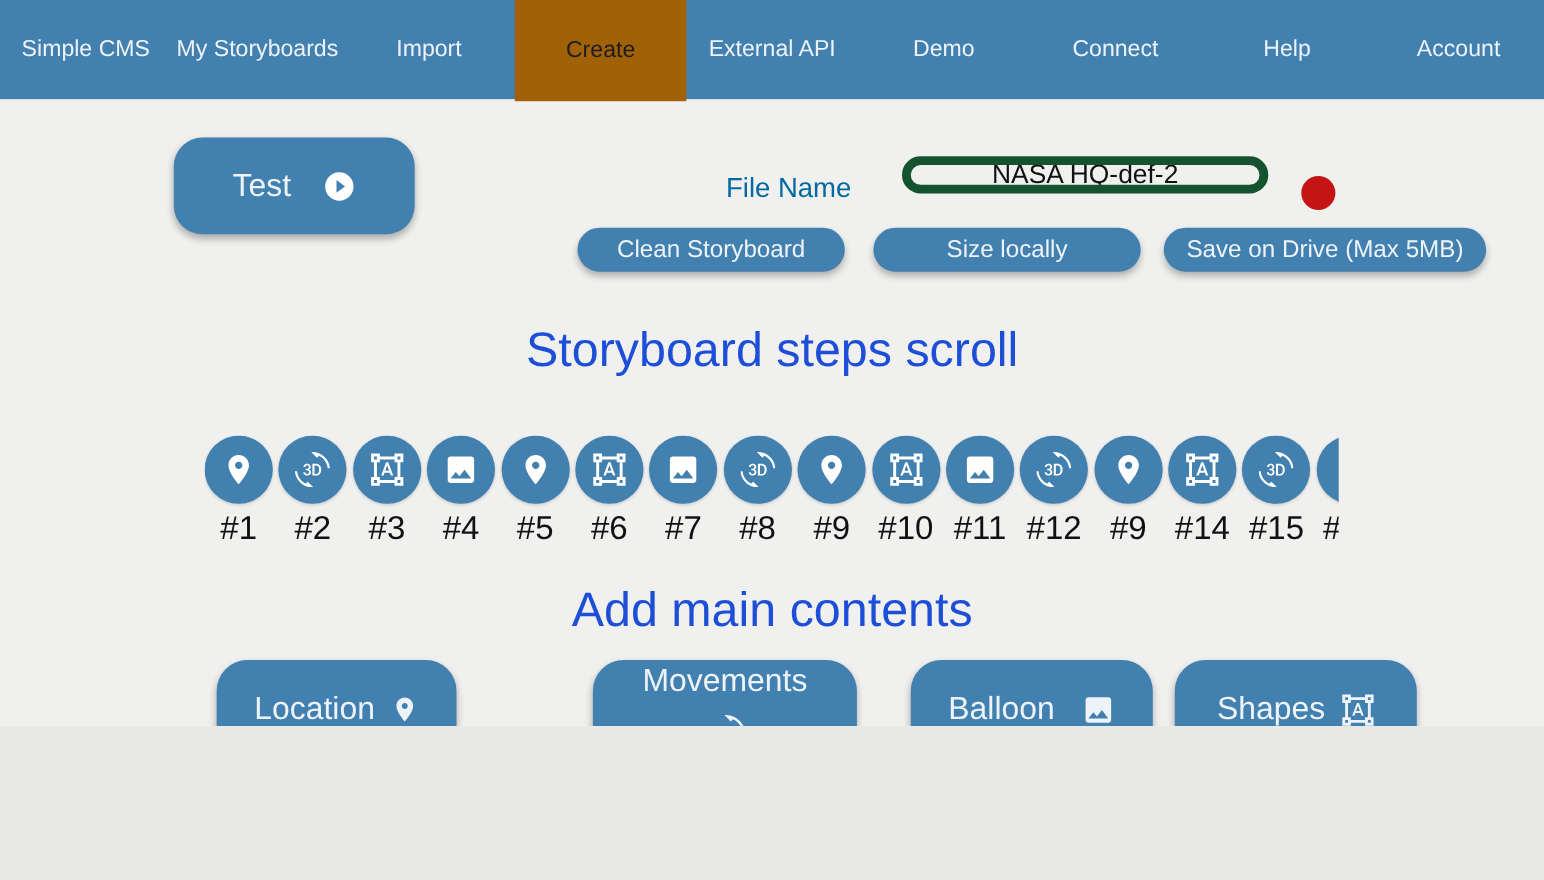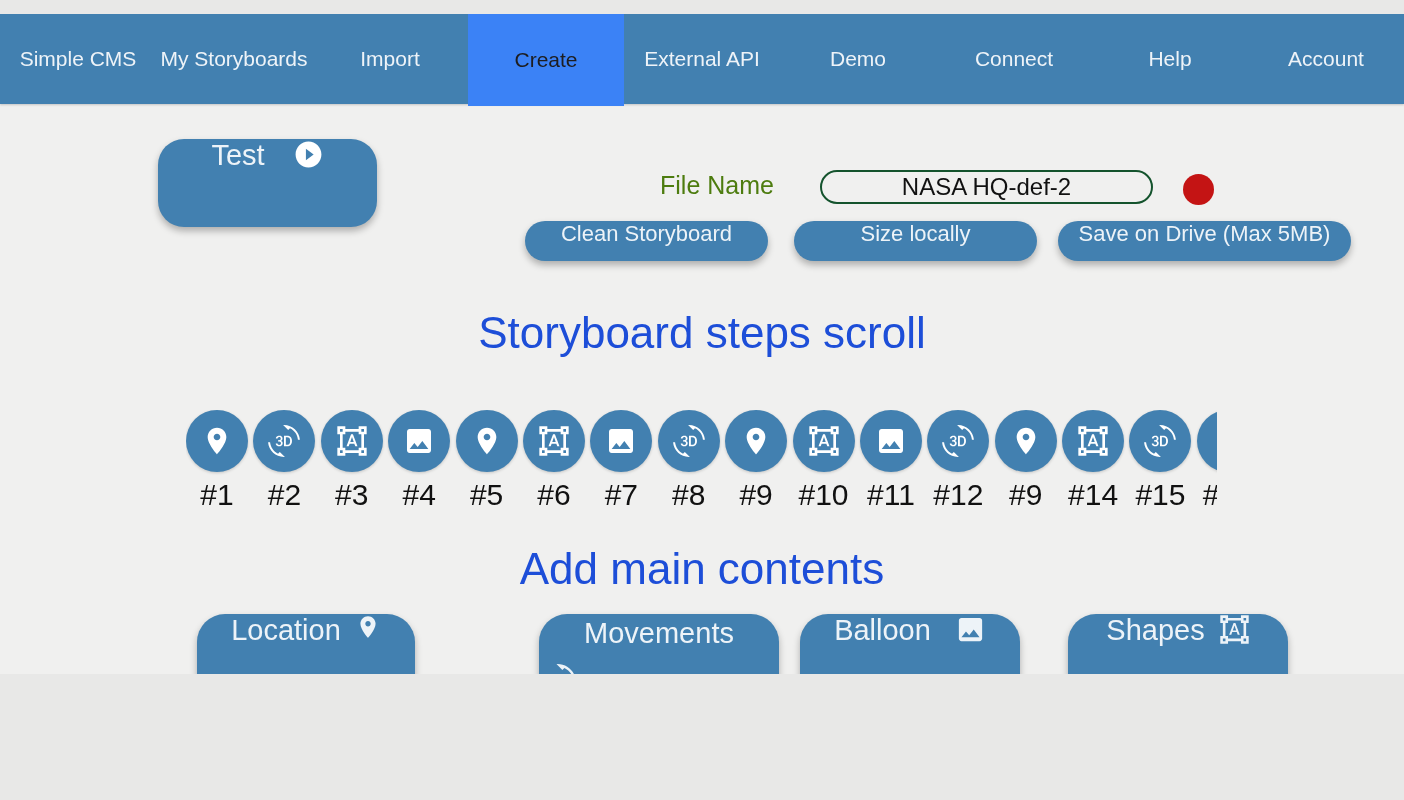--- a/index.html
+++ b/index.html
@@ -5,21 +5,20 @@
   * { margin: 0; padding: 0; box-sizing: border-box; }
   html, body { background: #e8e8e7; }
   body { font-family: "Liberation Sans", "DejaVu Sans", sans-serif; }
 
   .stage {
     position: relative;
     width: 1404px;
     height: 660px;
     background: #f0f0ef;
     overflow: hidden;
-    margin-top: 14px;
   }
 
   
   .navbar {
     position: absolute;
     top: 0; left: 0;
     width: 1404px; height: 90px;
     background: #4280b0;
     display: flex;
     box-shadow: 0 1px 2px rgba(0,0,0,0.18);
@@ -28,31 +27,32 @@
     flex: 1 1 0;
     display: flex;
     align-items: center;
     justify-content: center;
     color: #eef3f8;
     font-size: 21px;
     cursor: pointer;
     white-space: nowrap;
   }
   .nav-item.active {
-    background: #3b82f6;
+    background: #a16207;
     color: #1d1d1f;
     height: 92px;
   }
 
   
   .btn {
     background: #4280b0;
     color: #edf3f8;
     border: none;
     display: flex;
+    align-items: center;
     justify-content: center;
     cursor: pointer;
     box-shadow: 0 4px 7px rgba(0,0,0,0.28);
   }
   .test-btn {
     position: absolute;
     left: 158px; top: 125px;
     width: 219px; height: 88px;
     border-radius: 26px;
     font-size: 29px;
@@ -66,27 +66,27 @@
     font-size: 25px;
     color: #111;
     white-space: nowrap;
   }
 
   
   .filename-label {
     position: absolute;
     left: 660px; top: 157px;
     font-size: 25px;
-    color: #4d7c0f;
+    color: #0369a1;
   }
   .filename-input {
     position: absolute;
-    left: 820px; top: 156px;
+    left: 820px; top: 142px;
     width: 333px; height: 34px;
-    border: 2px solid #14532d;
+    border: 8px solid #14532d;
     border-radius: 17px;
     background: transparent;
     text-align: center;
     font-size: 24px;
     font-family: "Liberation Sans", "DejaVu Sans", sans-serif;
     color: #111;
     outline: none;
   }
   .status-dot {
     position: absolute;
@@ -157,21 +157,21 @@
     position: absolute;
     top: 600px;
     height: 90px;
     border-radius: 28px;
     font-size: 29px;
     gap: 14px;
   }
   .content-btn .ic { fill: #edf3f8; }
   .location-btn  { left: 197px;  width: 218px; }
   .movements-btn { left: 539px;  width: 240px; flex-direction: column; }
-  .balloon-btn   { left: 800px;  width: 220px; gap: 24px; }
+  .balloon-btn   { left: 828px;  width: 220px; gap: 24px; }
   .shapes-btn    { left: 1068px; width: 220px; }
   .ic-sm { width: 26px; height: 26px; }
   .ic-md { width: 31px; height: 31px; }
   .ic-lg { width: 37px; height: 37px; }
 </style>
 </head>
 <body>
 
 <svg width="0" height="0" style="position:absolute" aria-hidden="true">
   <defs>

